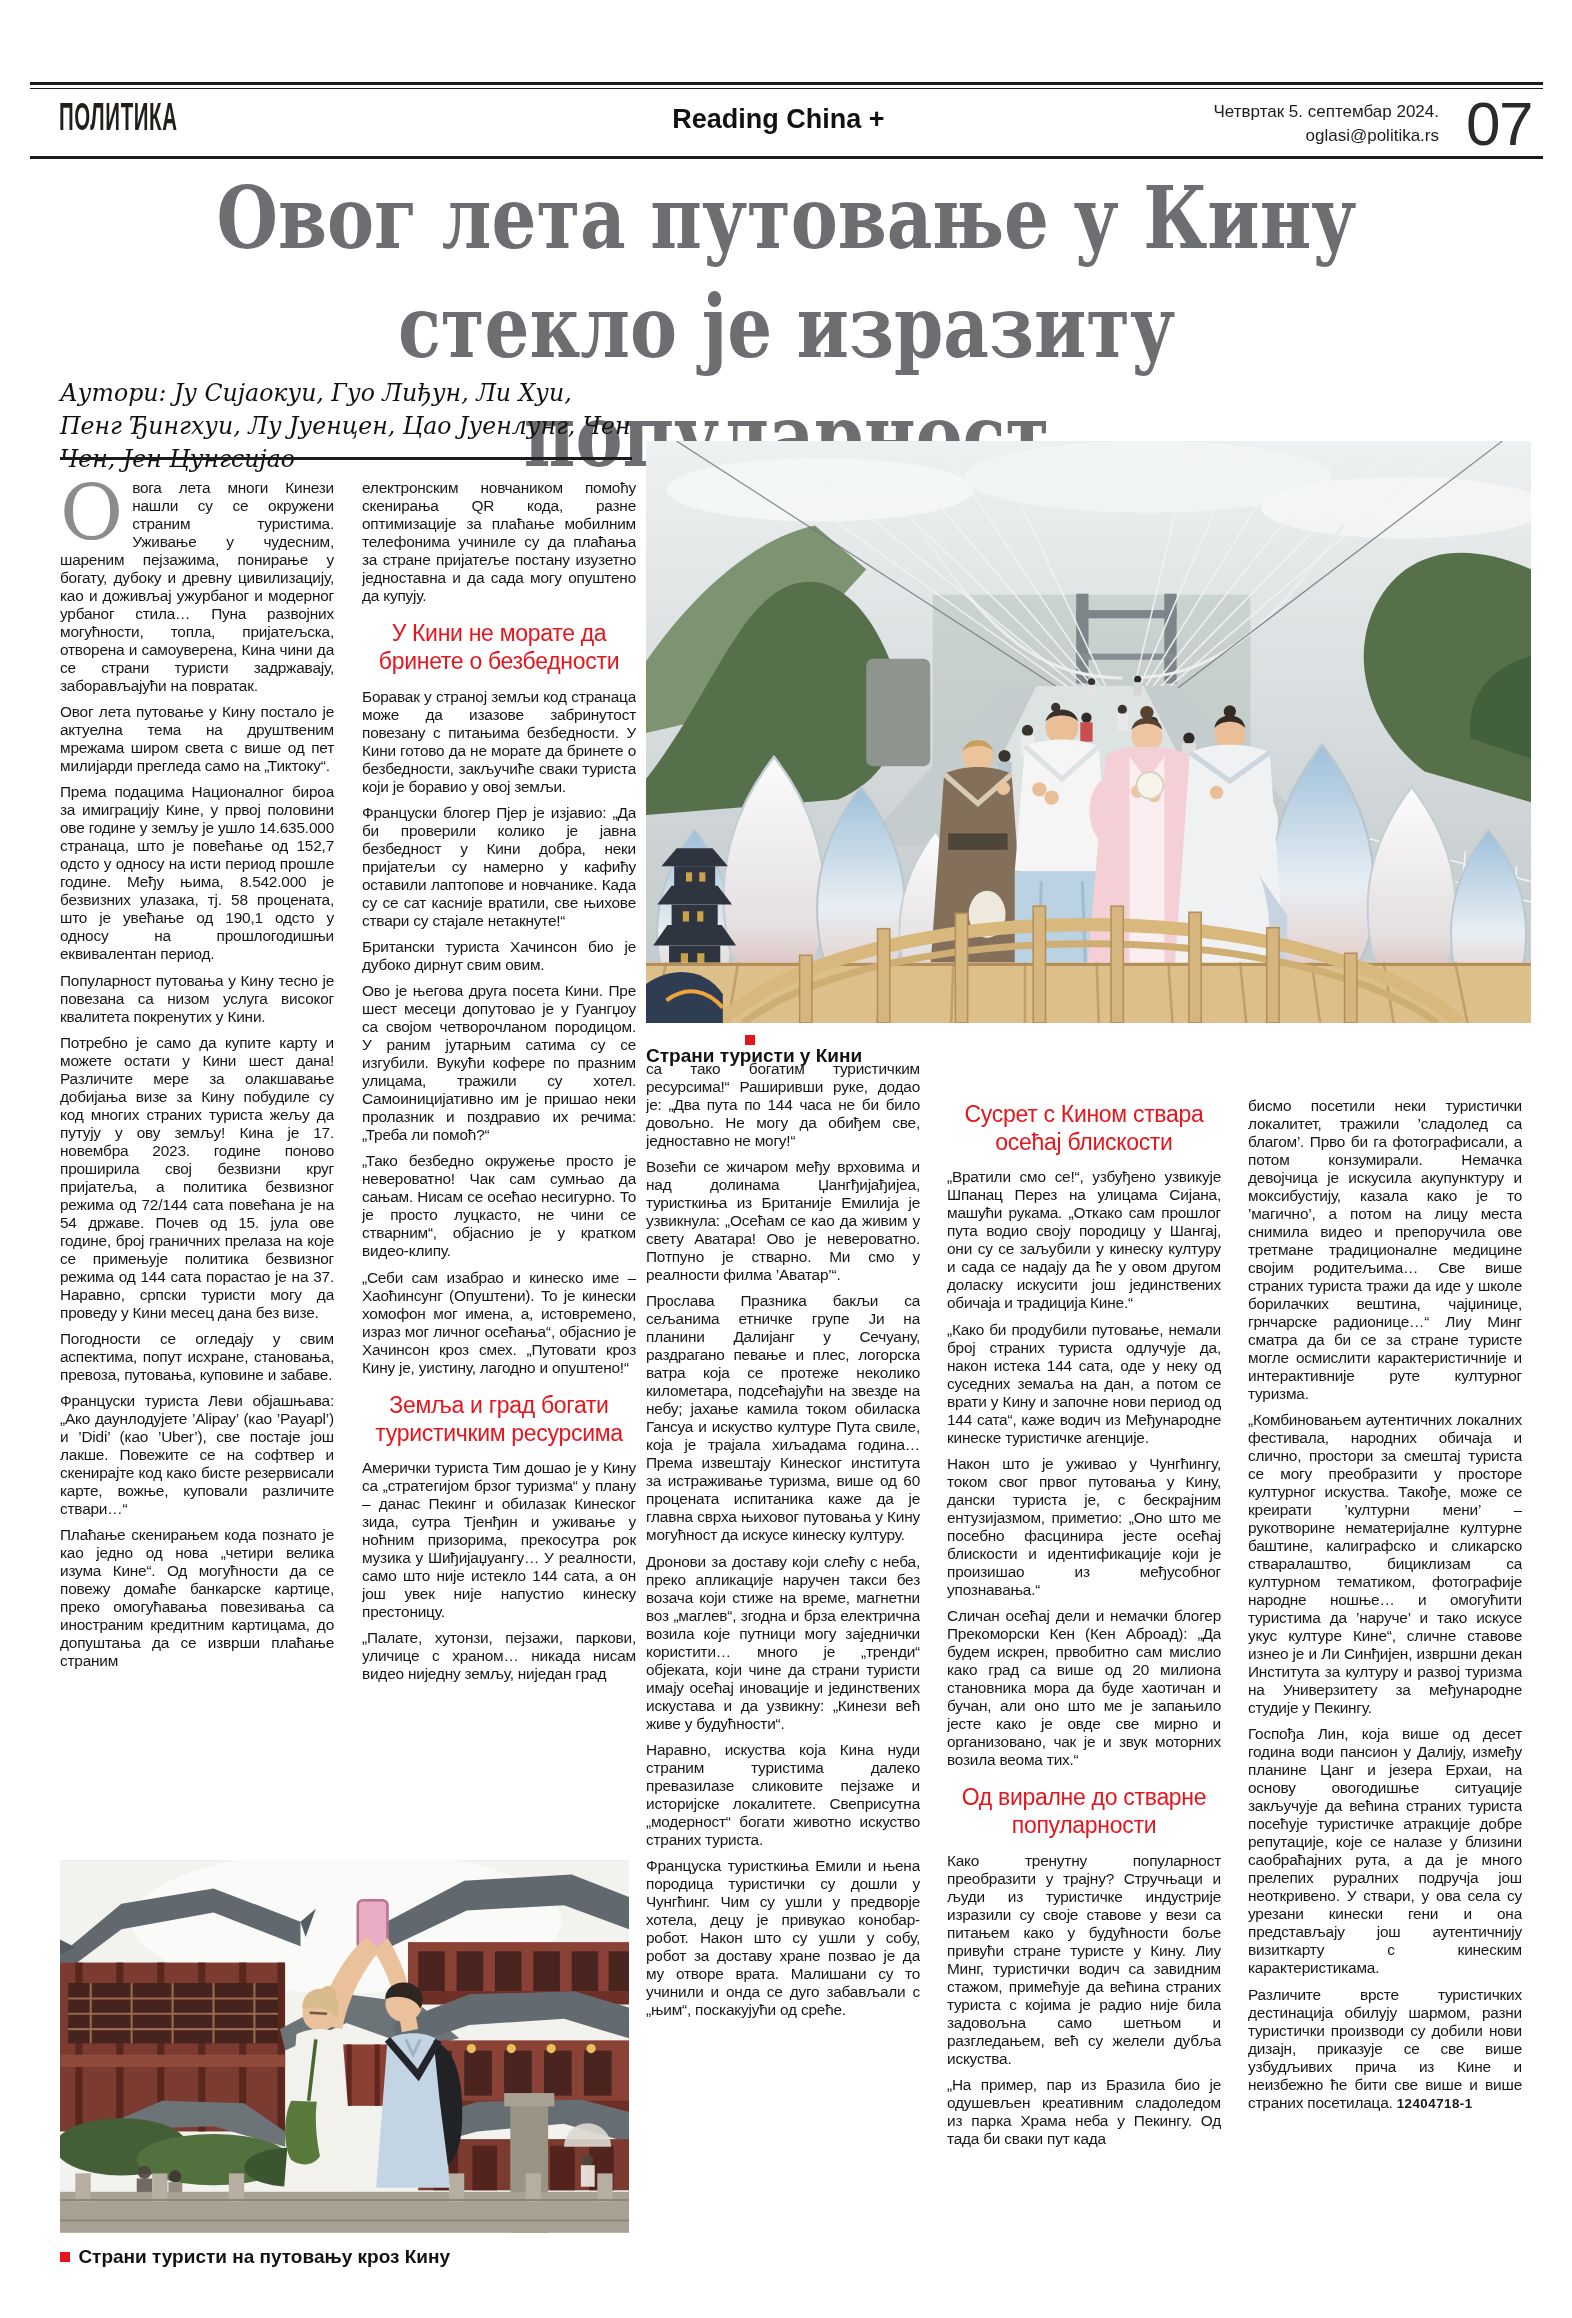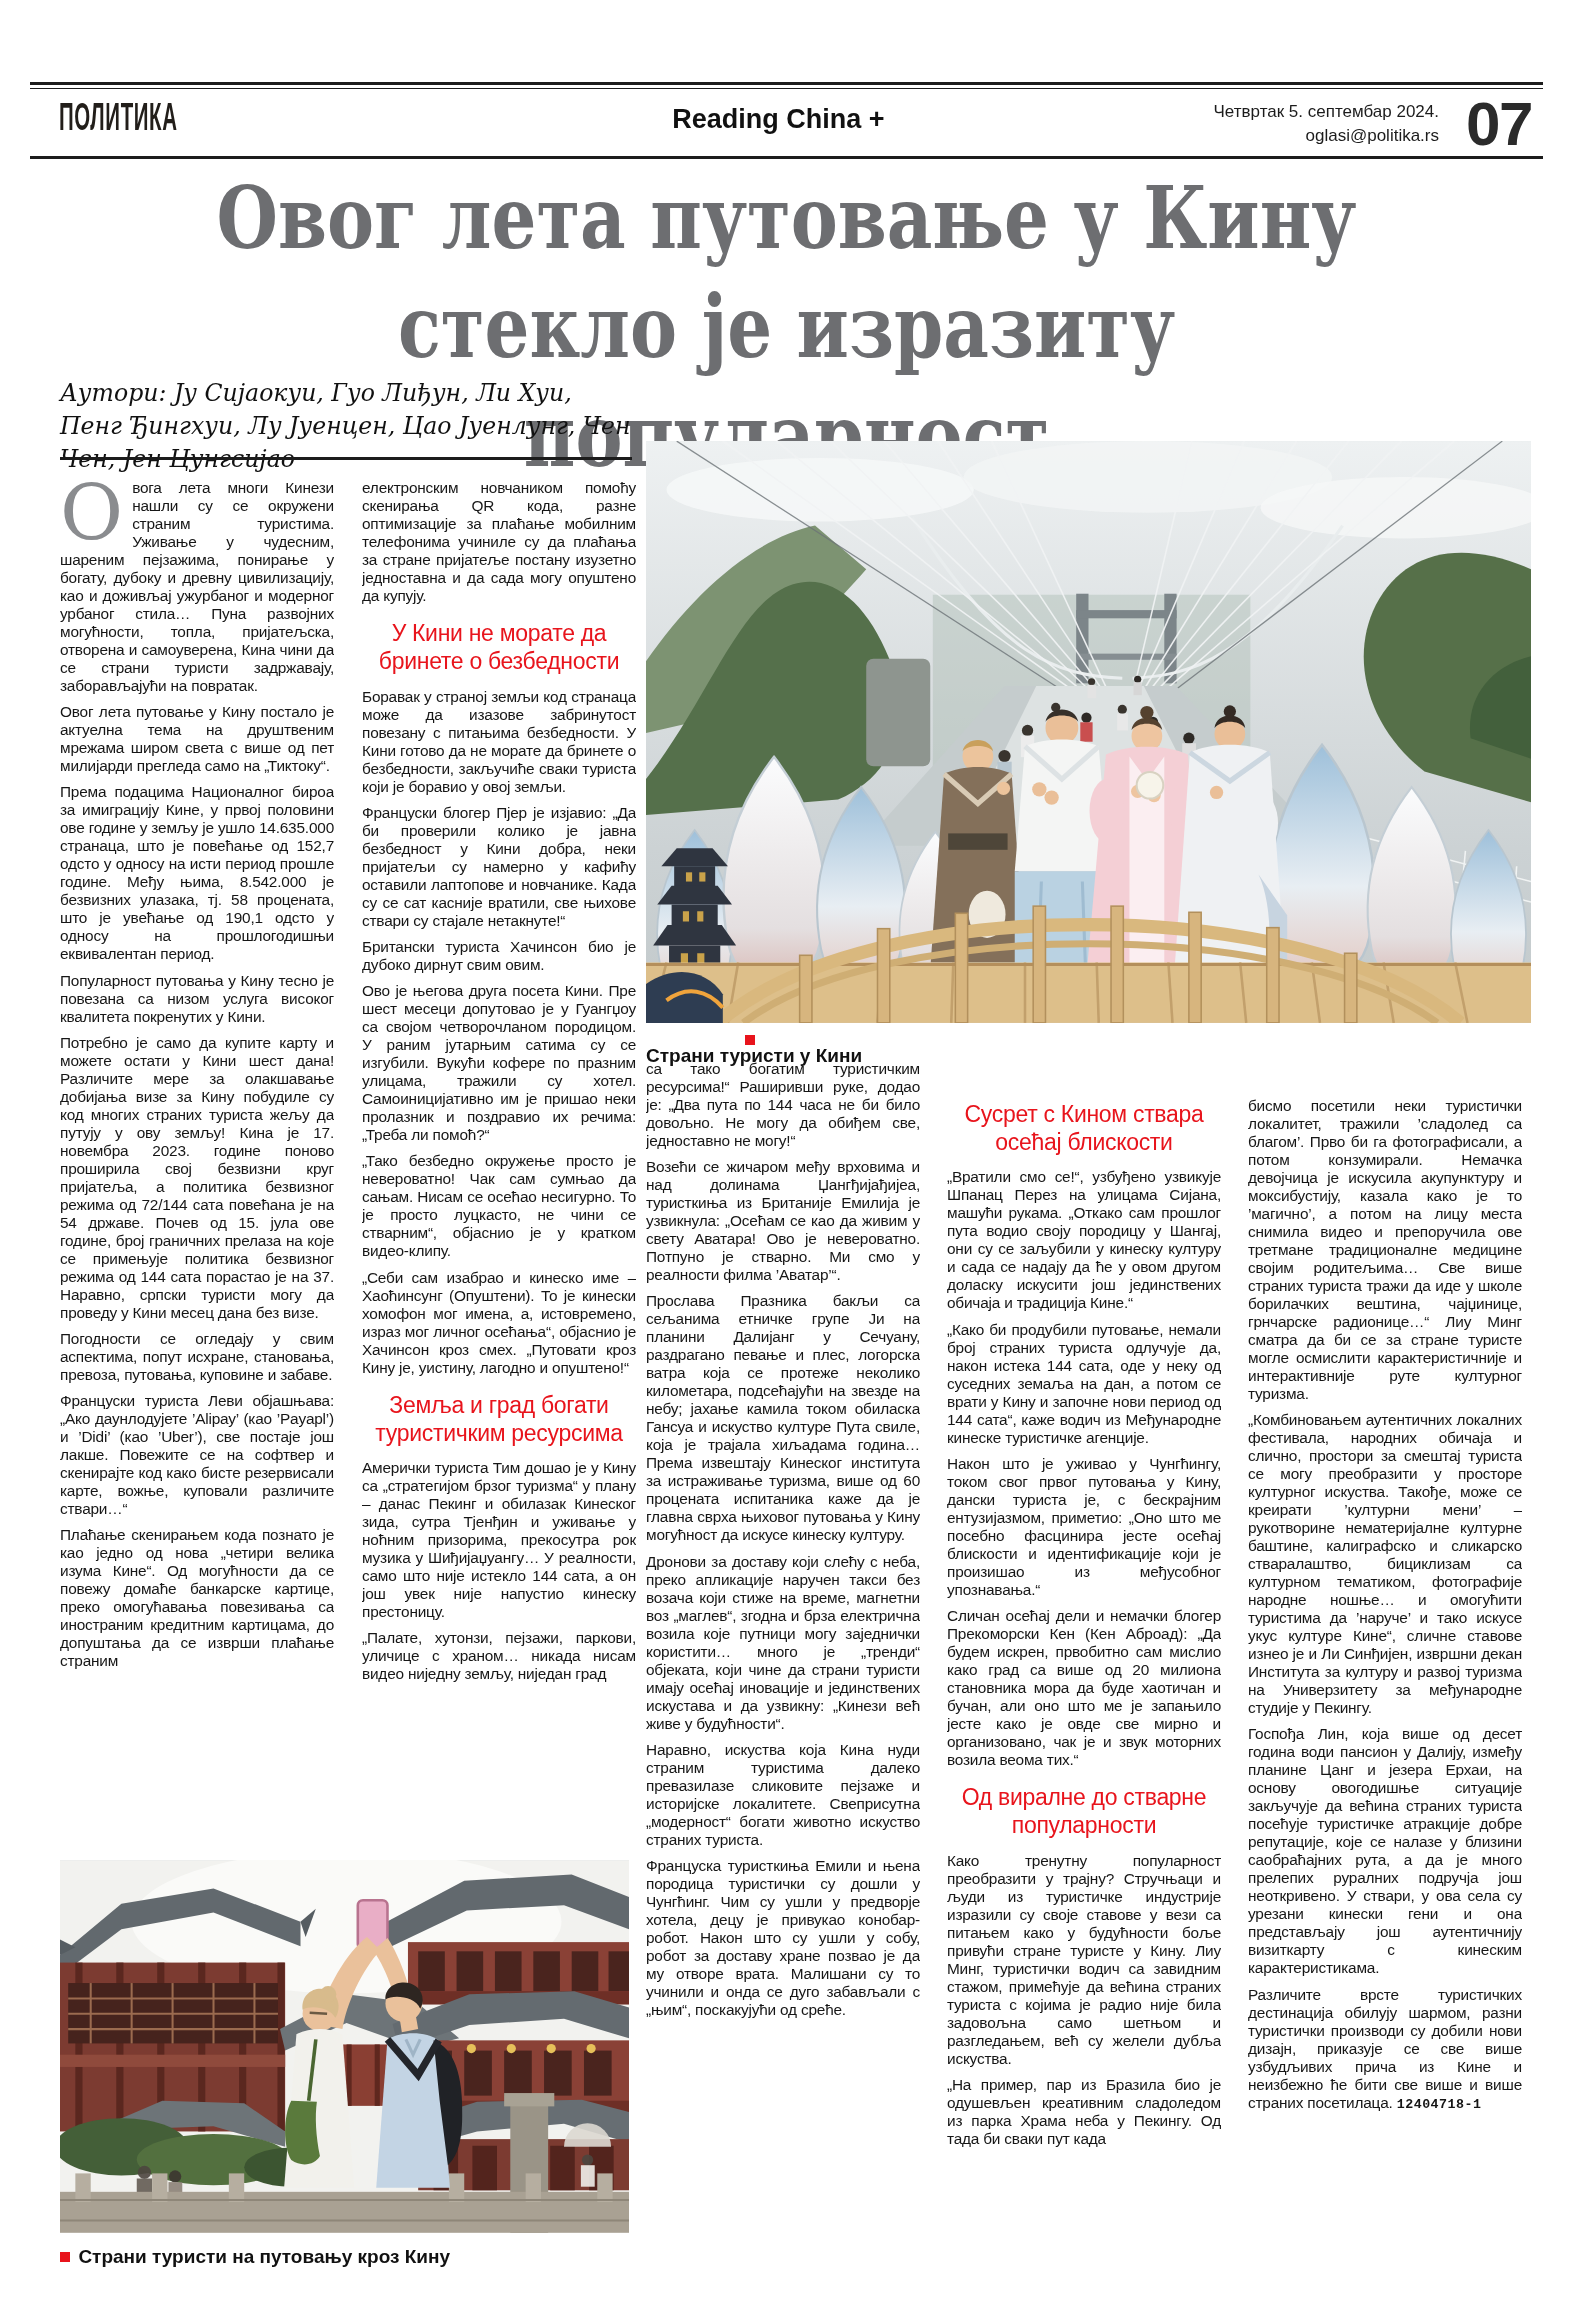--- a/index.html
+++ b/index.html
@@ -2,31 +2,31 @@
 <html style="font-size:8.2px"><head>
 <meta charset="utf-8">
 <style>
   html,body{margin:0;padding:0;background:#ffffff;}
   body{width:1573px;height:2319px;position:relative;font-family:"Liberation Sans",sans-serif;color:#1b1b1b;overflow:hidden;}
   .rule{position:absolute;background:#1c1c1c;}
   
   .masthead{position:absolute;left:59px;top:95px;font-size:33px;font-weight:bold;letter-spacing:1px;color:#221e1a;transform:scaleX(0.62) scaleY(1.18);transform-origin:left top;white-space:nowrap;}
   .section-title{position:absolute;left:0;top:104px;width:1557px;text-align:center;font-size:27px;font-weight:bold;color:#111;}
   .dateblock{position:absolute;right:134px;top:100px;text-align:right;font-size:17px;line-height:23.6px;color:#1c1c1c;}
-  .pageno{position:absolute;right:41px;top:88px;font-size:62px;letter-spacing:-1.5px;color:#2b2b2b;font-weight:bold;}
+  .pageno{position:absolute;right:41px;top:88px;font-size:62px;letter-spacing:-1.5px;color:#2b2b2b;font-weight:normal;}
   
   .headline{position:absolute;left:0;top:163px;width:1573px;text-align:center;color:#6d6e71;font-family:"DejaVu Serif",serif;font-weight:bold;font-size:86px;line-height:109px;transform:scaleX(0.82);transform-origin:50% 0;}
   
   .byline{position:absolute;left:60px;top:377px;width:574px;font-family:"DejaVu Serif",serif;font-style:italic;font-size:23.6px;line-height:33px;color:#111;}
   
   .col{position:absolute;width:274px;font-size:15.4px;line-height:18px;letter-spacing:-0.2px;text-align:justify;overflow:hidden;color:#161616;}
   .col p{margin:0 0 8.2px 0;}
   .sub{color:#e8141c;font-size:23px;line-height:28px;font-weight:normal;text-align:center;letter-spacing:-0.3px;margin:14.3px 5.1px 12.3px;}
   .dropcap{float:left;font-family:"DejaVu Serif",serif;font-size:77px;line-height:57px;color:#8a8c8f;margin:5.1px 9.2px 3.1px 0;}
-  .code{font-weight:bold;font-size:13.3px;letter-spacing:0.5px;white-space:nowrap;font-family:Liberation Mono, monospace;}
+  .code{font-weight:bold;font-size:13.3px;letter-spacing:0.5px;white-space:nowrap;}
   
   .caption{position:absolute;font-size:19px;font-weight:bold;color:#111;display:flex;align-items:center;}
   .sq{display:inline-block;width:10.2px;height:10.2px;background:#e8141c;margin-right:8.2px;flex:0 0 auto;}
   
   .photo{position:absolute;overflow:hidden;background:#dfe3e4;}
   .photo svg{display:block;}
 </style>
 </head>
 <body>
 

